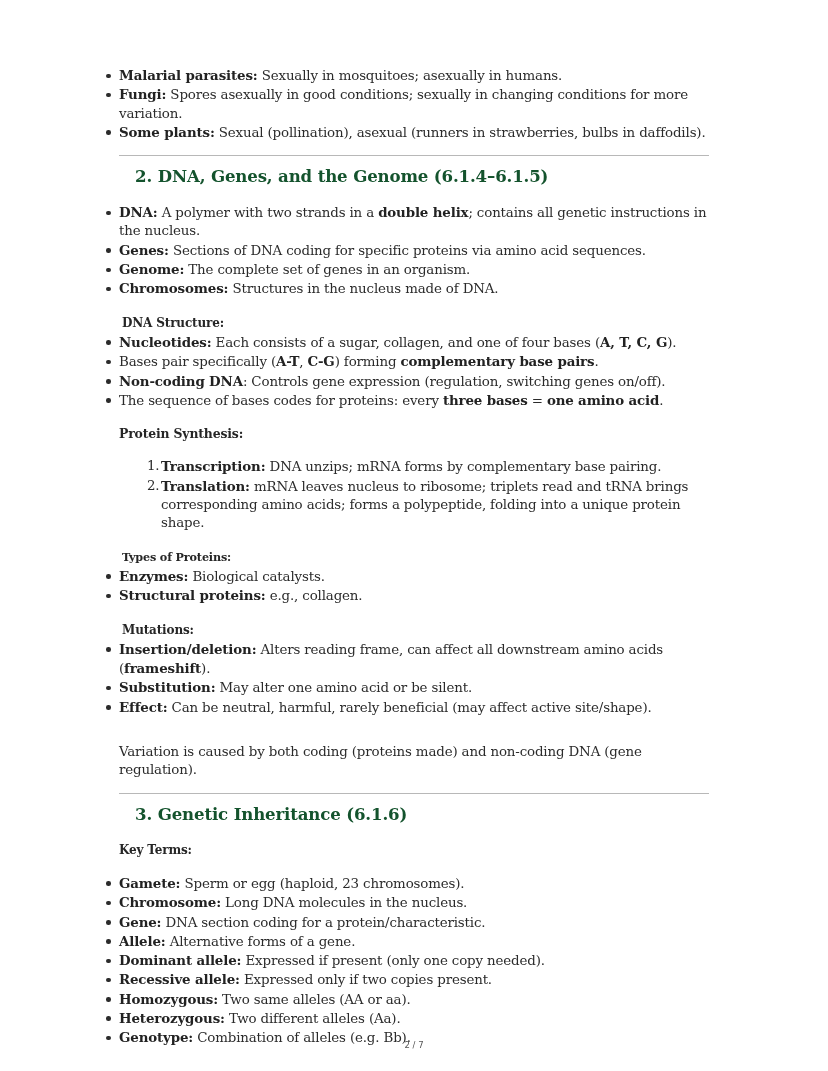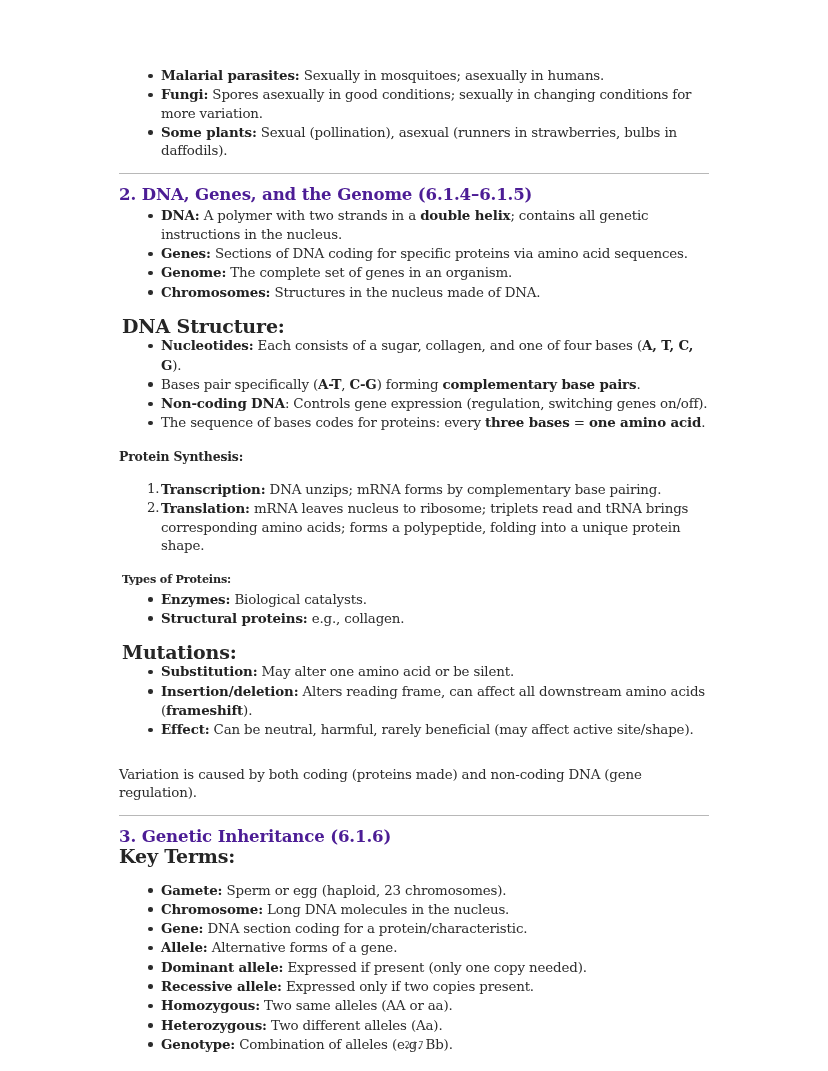--- a/index.html
+++ b/index.html
@@ -6,33 +6,33 @@
     body {
       width: 828px; height: 1071px; position: relative; overflow: hidden;
       font-family: "DejaVu Serif", "Liberation Serif", serif;
       color: #2b2b2b;
     }
     .page {
       position: absolute; left: 119px; top: 66px; width: 590px;
       font-size: 13.4px; line-height: 18.3px; letter-spacing: -0.15px;
     }
     ul, ol { margin: 0; padding: 0; }
-    ul.bl { list-style: none; margin-left: 42px; }
+    ul.bl { list-style: none; }
     ul.bl li { position: relative; }
     ul.bl li::before {
       content: ""; position: absolute; left: -13px; top: 7.5px;
       width: 4.5px; height: 4.5px; border-radius: 50%; background: #2b2b2b;
     }
     ol.nl { list-style: none; margin-left: 42px; }
     ol.nl li { position: relative; }
     ol.nl li .num { position: absolute; left: -14px; }
     b { font-weight: bold; color: #222; }
     .hr { height: 0; border-top: 1.5px solid #b8b8b8; margin: 0; }
-    h2 { font-size: 16.6px; font-weight: bold; margin: 0; line-height: 22px; color: #4c1d95; }
-    .h4 { font-size: 19px; font-weight: bold; margin: 0; color: #262626; }
+    h2 { font-size: 16.6px; font-weight: bold; margin: 16px; line-height: 22px; color: #14532d; }
+    .h4 { font-size: 12px; font-weight: bold; margin: 0; color: #262626; }
     .h5 { font-size: 12.4px; font-weight: bold; margin: 0; color: #262626; }
     .h6 { font-size: 11.2px; font-weight: bold; margin: 0; color: #262626; }
     p { margin: 0; }
     .footer {
       position: absolute; top: 1040px; left: 0; width: 828px; text-align: center;
       font-family: "DejaVu Sans", "Liberation Sans", sans-serif;
       font-size: 8.5px; color: #555;
     }
   </style>
 </head>
@@ -72,22 +72,22 @@
   </ol>
 
   <div class="h6" style="margin-top:15px; margin-left:3px;">Types of Proteins:</div>
   <ul class="bl" style="margin-top:1px;">
     <li><b>Enzymes:</b><span> Biological catalysts.</span></li>
     <li><b>Structural proteins:</b><span> e.g., collagen.</span></li>
   </ul>
 
   <div class="h4" style="margin-top:15px; margin-left:3px;">Mutations:</div>
   <ul class="bl" style="margin-top:1px;">
+    <li><b>Insertion/deletion:</b><span> Alters reading frame, can affect all downstream amino acids (</span><b>frameshift</b><span>).</span></li>
     <li><b>Substitution:</b><span> May alter one amino acid or be silent.</span></li>
-    <li><b>Insertion/deletion:</b><span> Alters reading frame, can affect all downstream amino acids (</span><b>frameshift</b><span>).</span></li>
     <li><b>Effect:</b><span> Can be neutral, harmful, rarely beneficial (may affect active site/shape).</span></li>
   </ul>
 
   <p style="margin-top:26px;">Variation is caused by both coding (proteins made) and non-coding DNA (gene regulation).</p>
 
   <div class="hr" style="margin-top:13px;"></div>
 
   <h2 style="margin-top:9px;">3. Genetic Inheritance (6.1.6)</h2>
   <div class="h4" style="margin-top:0px;">Key Terms:</div>
 

